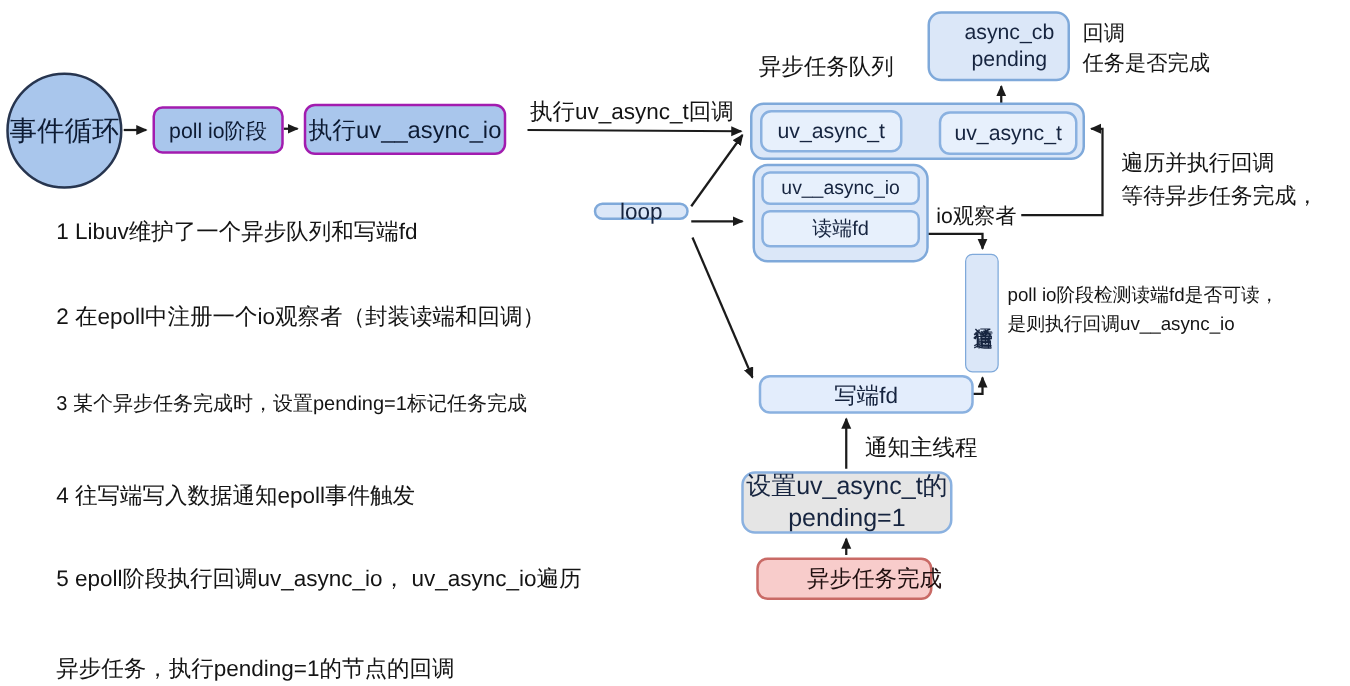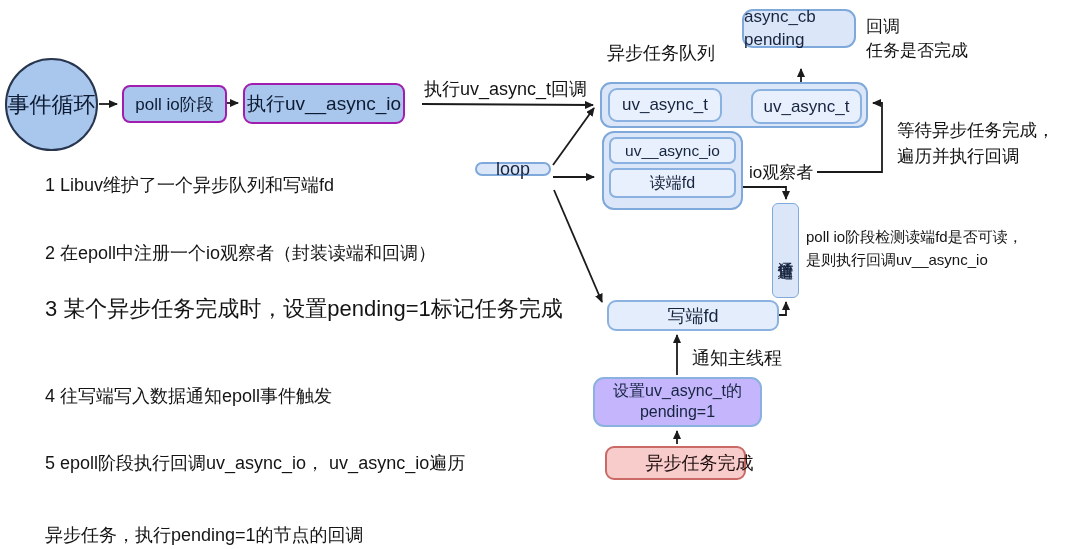--- a/index.html
+++ b/index.html
@@ -66,41 +66,41 @@
   </div>
 
   <div class="box dark-node" style="left:243px;top:83px;width:162px;height:41px;font-size:19px;">
     <span>执行uv__async_io</span>
   </div>
 
   <div class="label" style="left:424px;top:77px;font-size:18px;">执行uv_async_t回调</div>
 
   <div class="label" style="left:607px;top:41px;font-size:18px;">异步任务队列</div>
 
-  <div class="box container-node two-line left" style="left:742px;top:9px;width:114px;height:39px;font-size:17px;border-radius:11px;">
+  <div class="box container-node two-line left" style="left:742px;top:9px;width:114px;height:56px;font-size:17px;padding-left:17px;border-radius:11px;align-items:center;">
     <span>async_cb</span>
     <span>pending</span>
   </div>
 
   <div class="label two-line left" style="left:866px;top:15px;font-size:17px;line-height:1.4;">
     <span>回调</span>
     <span>任务是否完成</span>
   </div>
 
   <div class="box container-node" style="left:600px;top:82px;width:268px;height:46px;border-radius:11px;"></div>
   <div class="box inner-node" style="left:608px;top:88px;width:114px;height:34px;font-size:17px;">
     <span>uv_async_t</span>
   </div>
   <div class="box inner-node" style="left:751px;top:89px;width:111px;height:35px;font-size:17px;">
     <span>uv_async_t</span>
   </div>
 
   <div class="label two-line left" style="left:897px;top:117px;font-size:17.5px;line-height:1.5;">
+    <span>遍历并执行回调</span>
     <span>等待异步任务完成，</span>
-    <span>遍历并执行回调</span>
   </div>
 
   <div class="box container-node" style="left:475px;top:162px;width:76px;height:14px;font-size:18px;border-radius:8px;">
     <span>loop</span>
   </div>
 
   <div class="box container-node" style="left:602px;top:131px;width:141px;height:79px;border-radius:12px;"></div>
   <div class="box inner-node" style="left:609px;top:137px;width:127px;height:27px;font-size:15.5px;border-radius:7px;">
     <span>uv__async_io</span>
   </div>
@@ -118,29 +118,29 @@
     <span>poll io阶段检测读端fd是否可读，</span>
     <span>是则执行回调uv__async_io</span>
   </div>
 
   <div class="box inner-node" style="left:607px;top:300px;width:172px;height:31px;font-size:18px;background:#e3edfc;">
     <span>写端fd</span>
   </div>
 
   <div class="label" style="left:692px;top:346px;font-size:18px;">通知主线程</div>
 
-  <div class="box inner-node two-line" style="left:593px;top:377px;width:169px;height:50px;font-size:16px;background:#c4b5fd;border-radius:11px;">
+  <div class="box inner-node two-line" style="left:593px;top:377px;width:169px;height:50px;font-size:20px;background:#e5e5e5;border-radius:11px;">
     <span>设置uv_async_t的</span>
     <span>pending=1</span>
   </div>
 
   <div class="box pink-node" style="left:605px;top:446px;width:141px;height:34px;font-size:18px;">
     <span>异步任务完成</span>
   </div>
 
   <div class="label" style="left:45px;top:173px;font-size:18px;">1 Libuv维护了一个异步队列和写端fd</div>
   <div class="label" style="left:45px;top:241px;font-size:18px;">2 在epoll中注册一个io观察者（封装读端和回调）</div>
-  <div class="label" style="left:45px;top:294px;font-size:22px;text-align:right;">3 某个异步任务完成时，设置pending=1标记任务完成</div>
+  <div class="label" style="left:45px;top:313px;font-size:16px;text-align:right;">3 某个异步任务完成时，设置pending=1标记任务完成</div>
   <div class="label" style="left:45px;top:384px;font-size:18px;">4 往写端写入数据通知epoll事件触发</div>
   <div class="label" style="left:45px;top:451px;font-size:18px;">5 epoll阶段执行回调uv_async_io， uv_async_io遍历</div>
   <div class="label" style="left:45px;top:523px;font-size:18px;">异步任务，执行pending=1的节点的回调</div>
 
 </div>
 
 </body></html>

